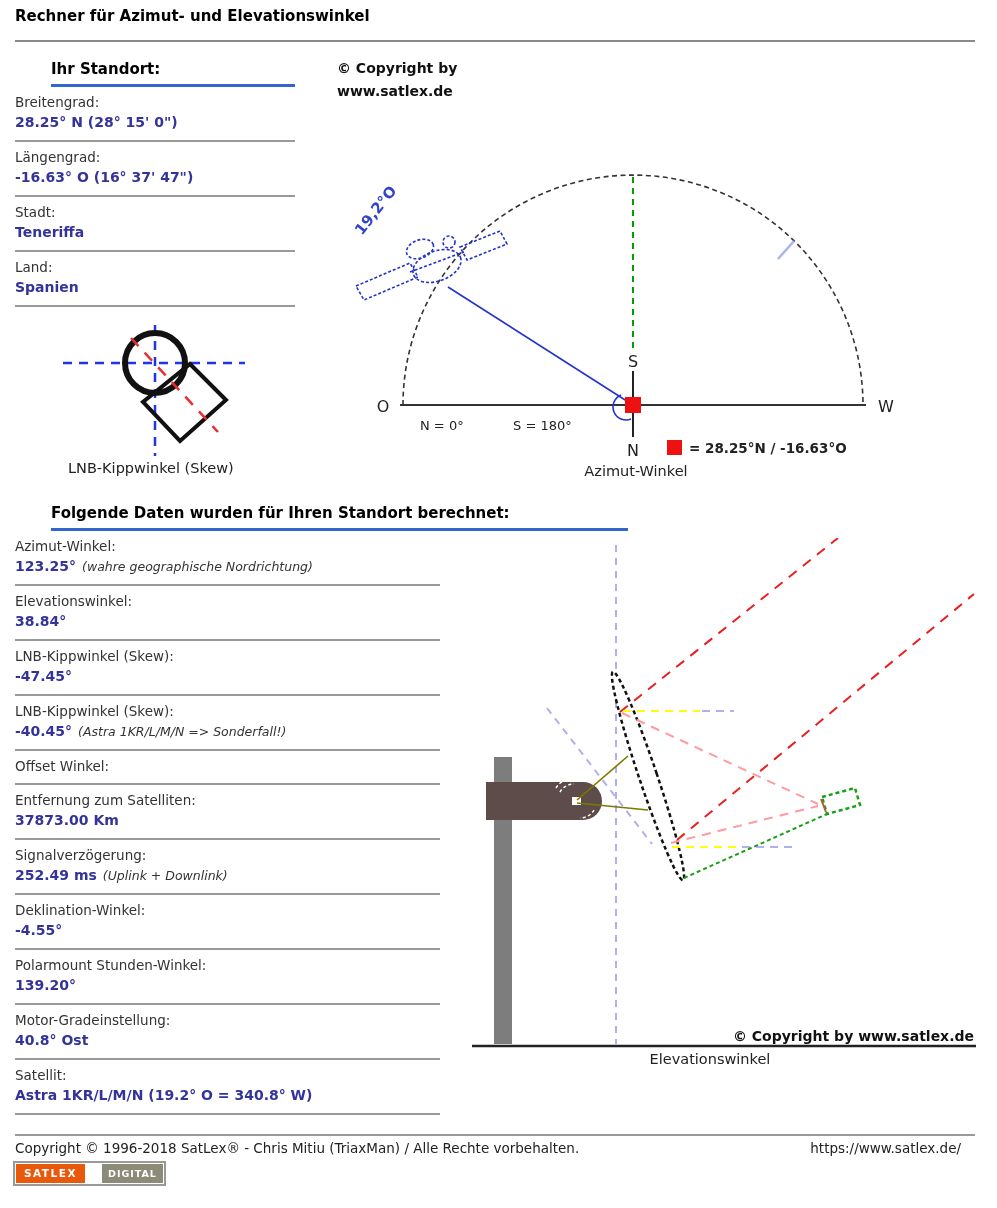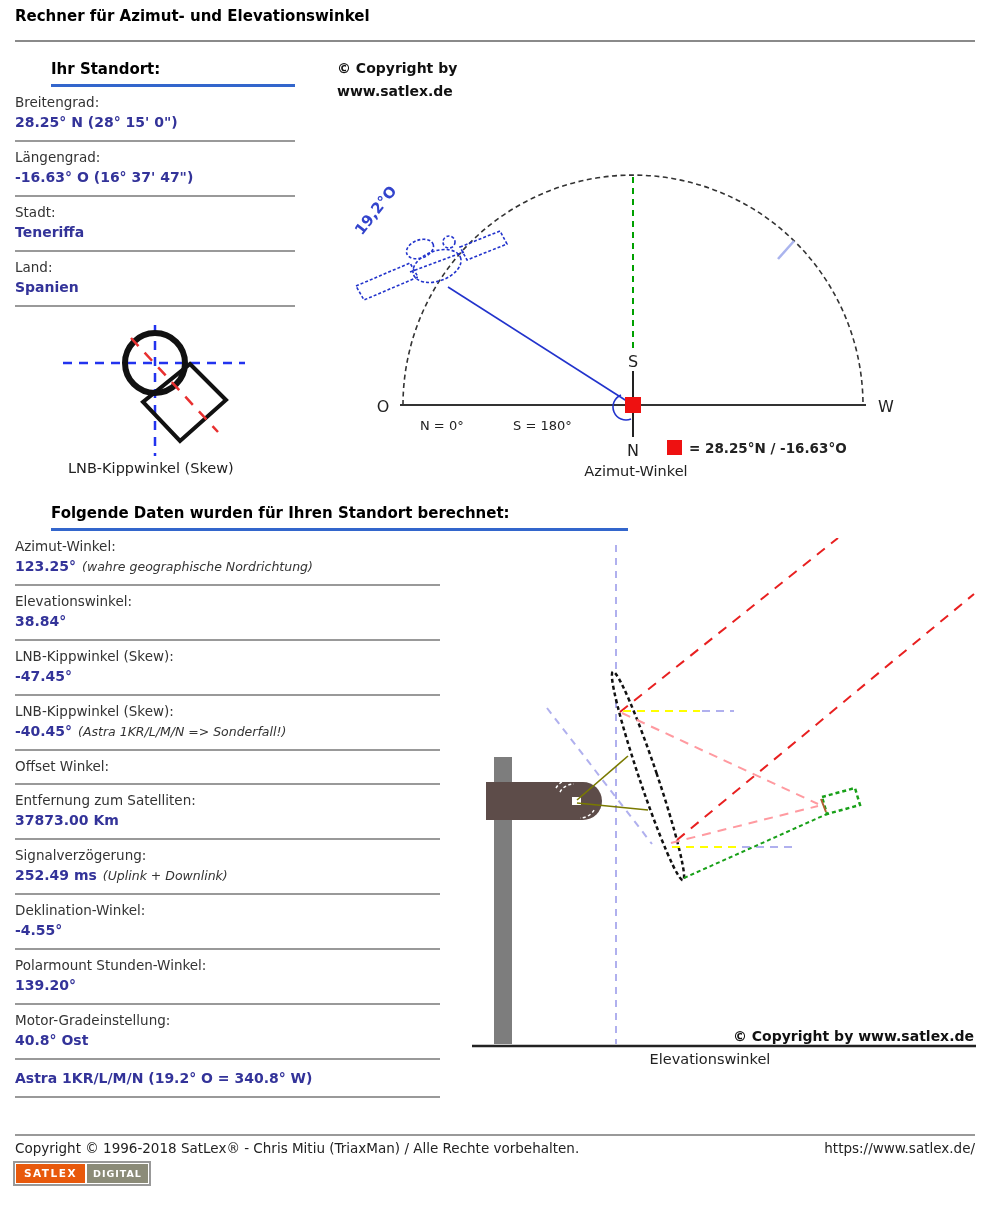--- a/index.html
+++ b/index.html
@@ -26,22 +26,22 @@
   
   svg text{font-family:"DejaVu Sans","Liberation Sans",sans-serif;fill:#222;font-size:13px;}
   text.svg-bold{font-weight:bold;font-size:14px;fill:#111;}
   text.compass{font-size:16px;}
   text.sat-pos-label{font-weight:bold;font-size:15px;fill:#3344cc;}
   text.legend-text{font-weight:bold;font-size:13.5px;}
   text.svg-caption{font-size:14.5px;}
   
   #foot-rule{left:15px;top:1134px;width:960px;height:2px;background:#999;}
   #foot-copy{left:15px;top:1140px;font-size:13.5px;color:#222;}
-  #foot-url{right:22px;top:1140px;font-size:13.5px;color:#222;text-decoration:none;}
-  #logo{left:13px;top:1161px;border:2px solid #999;background:#fff;padding:1px;display:inline-flex;gap:2px;}
+  #foot-url{right:36px;top:1140px;font-size:13.5px;color:#222;text-decoration:none;}
+  #logo{left:13px;top:1161px;border:2px solid #999;background:#fff;padding:1px;display:inline-flex;gap:17px;}
   .logo-satlex{background:#e8590c;color:#fff;font-size:10.5px;font-weight:bold;letter-spacing:1.5px;padding:3px 8px 4px 8px;}
   .logo-digital{background:#8b8b78;color:#fff;font-size:9.5px;font-weight:bold;letter-spacing:1px;padding:4px 6px 4px 6px;}
 </style>
 </head>
 <body>
 
 <div id="page-title" class="abs">Rechner für Azimut- und Elevationswinkel</div>
 <div id="top-rule" class="abs"></div>
 
 <div id="location" class="abs">
@@ -162,20 +162,21 @@
         <div class="item-label">Polarmount Stunden-Winkel:</div>
         <div class="item-value"><span>139.20°</span></div>
       </div>
 
       <div class="item">
         <div class="item-label">Motor-Gradeinstellung:</div>
         <div class="item-value"><span>40.8° Ost</span></div>
       </div>
 
       <div class="item">
+        <div class="item-label">Satellit:</div>
         <div class="item-value"><span>Astra 1KR/L/M/N (19.2° O = 340.8° W)</span></div>
       </div>
     </div>
 </div>
 
 <svg class="abs" style="left:470px;top:538px" width="527" height="535" viewBox="470 538 527 535">
   <line x1="616" y1="545" x2="616" y2="1044" stroke="#b0b0ee" stroke-width="2" stroke-dasharray="7,6"></line>
   <line x1="547" y1="708" x2="652" y2="844" stroke="#b0b0ee" stroke-width="2" stroke-dasharray="7,6"></line>
 
   <rect x="494" y="757" width="18" height="287" fill="#7d7d7d"></rect>

